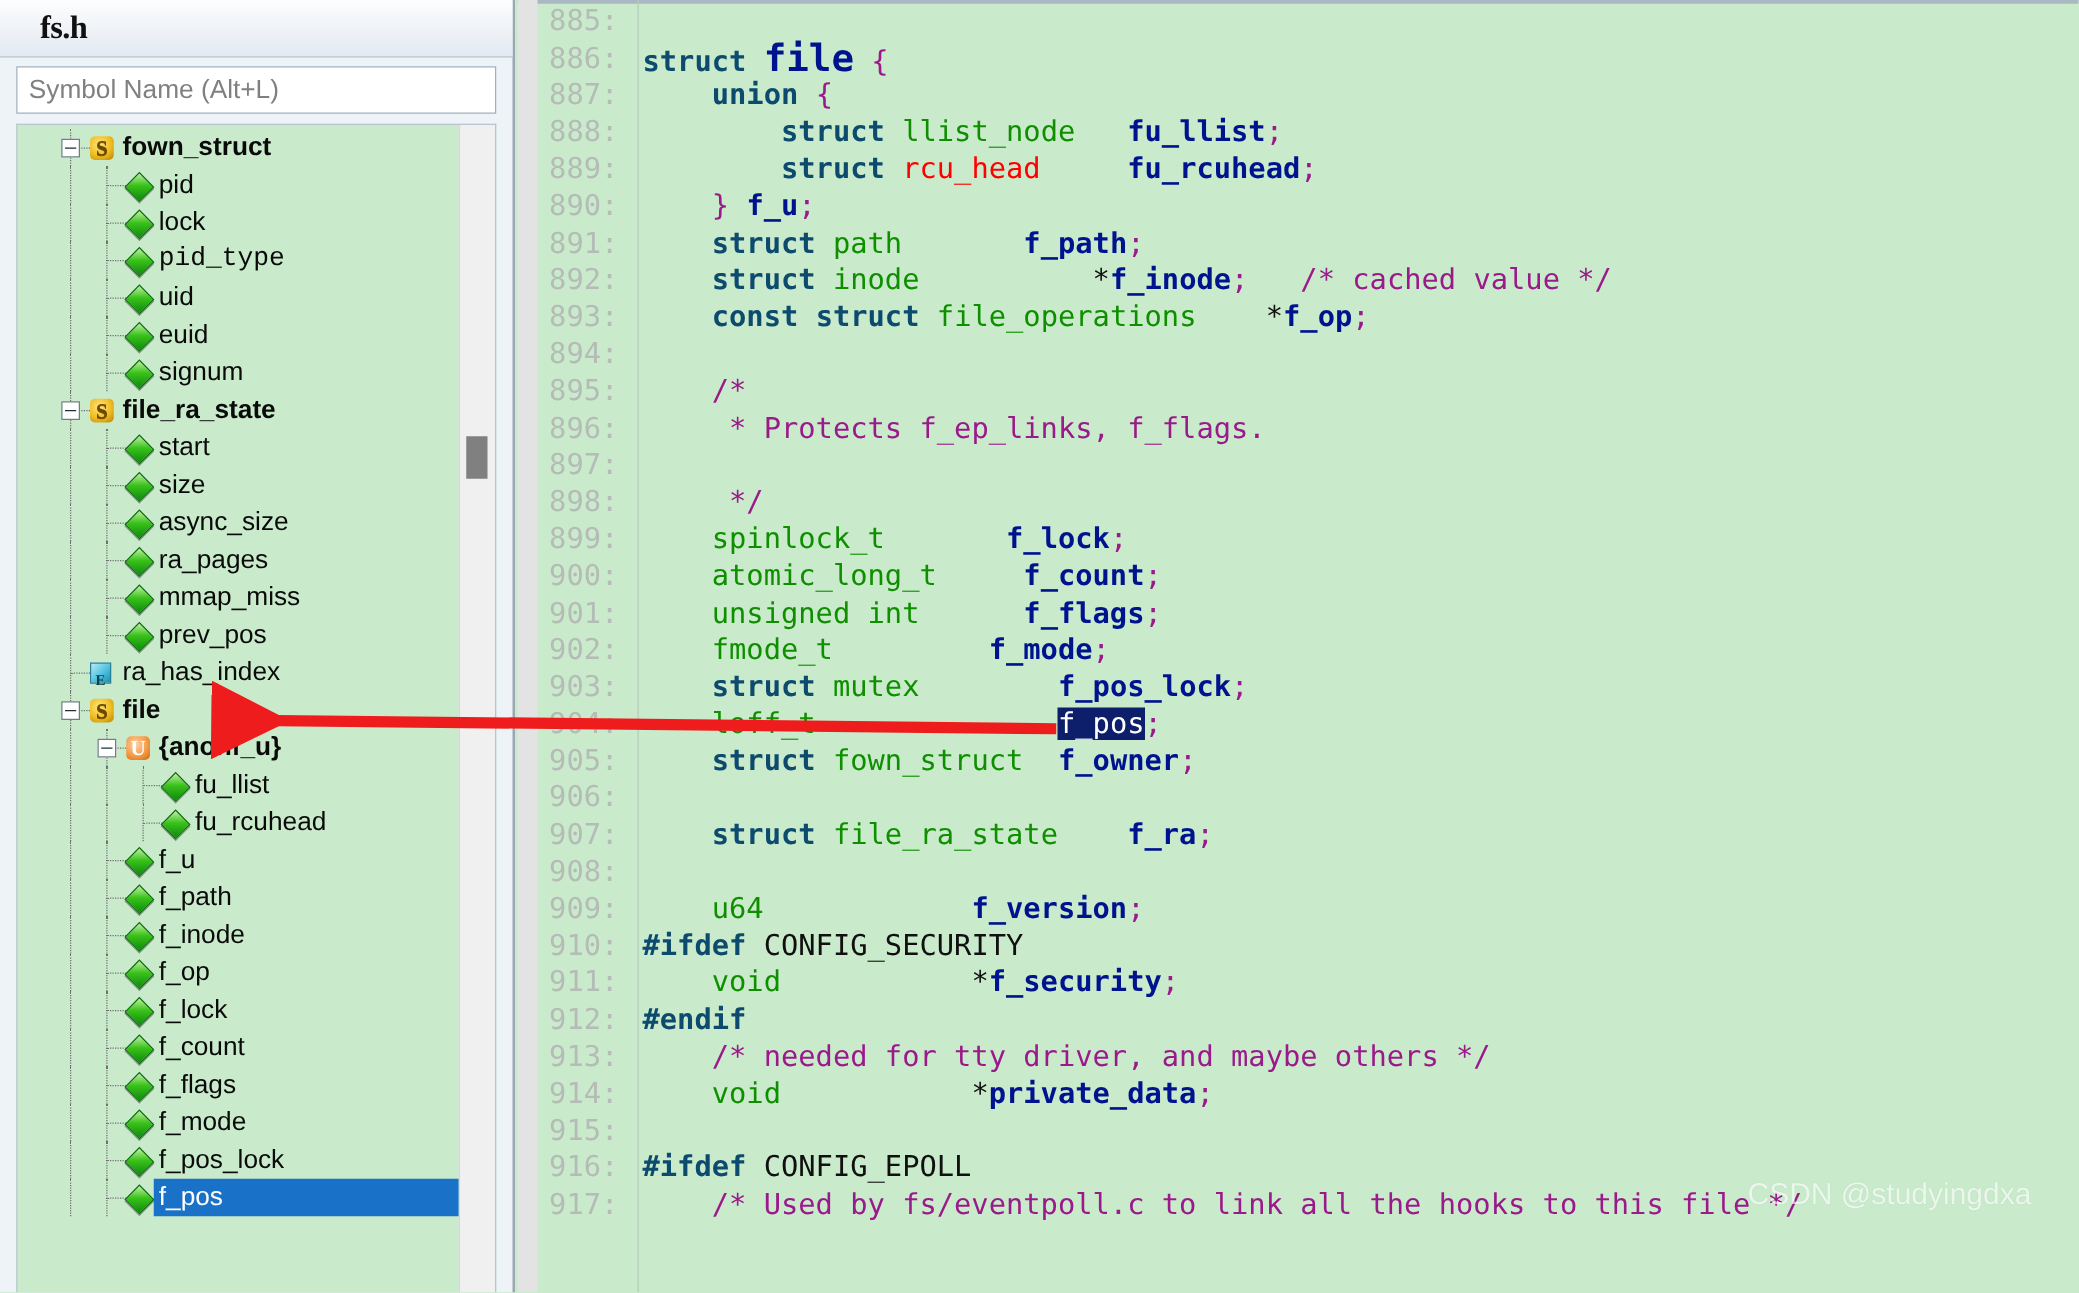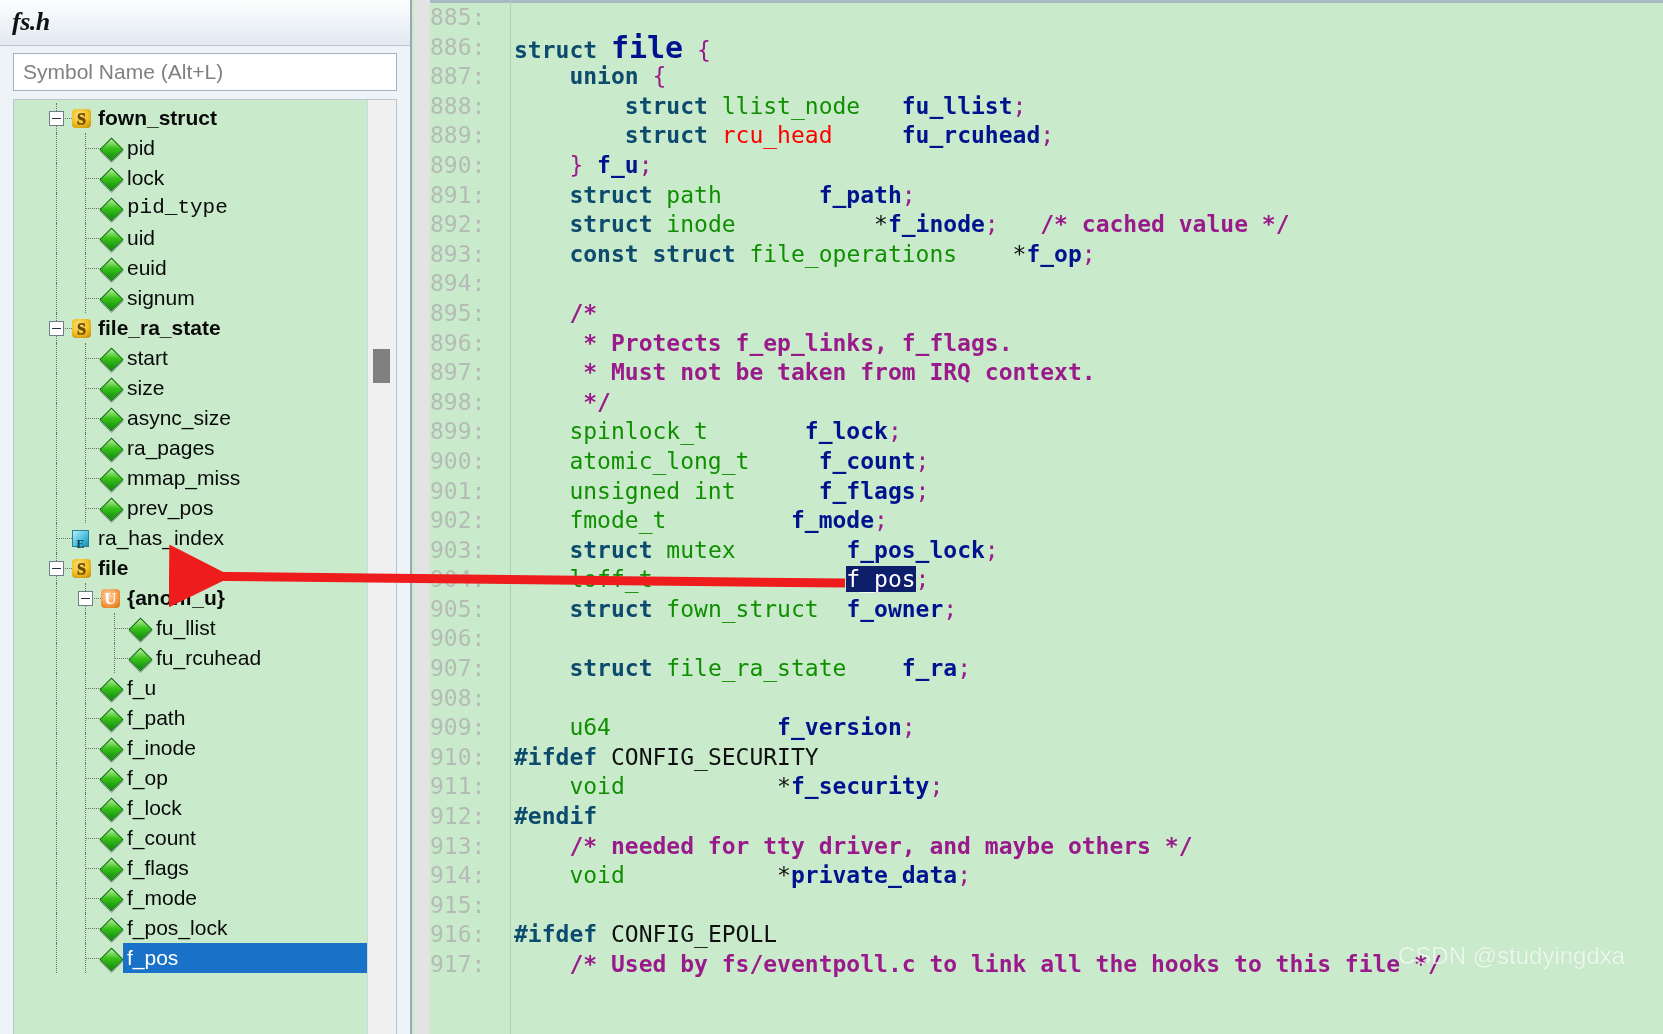--- a/index.html
+++ b/index.html
@@ -17,23 +17,23 @@
     box-sizing:border-box;
     border-right:2px solid #9aa8b4;
   }
   .panel-titlebar{
     position:absolute;left:0;top:0;width:410px;height:46px;
     background:linear-gradient(to bottom,#fdfefe 0%,#eef2f7 55%,#e2e9f1 100%);
     border-bottom:1px solid #b6c3cf;
     box-sizing:border-box;
   }
   .panel-title{
-    position:absolute;left:12px;top:7px;
+    position:absolute;left:32px;top:7px;
     font-family:"Liberation Serif", serif;
-    font-style:italic;font-weight:bold;font-size:26px;color:#111;
+    font-weight:bold;font-size:26px;color:#111;
     letter-spacing:-0.5px;
   }
   .symbol-input{
     position:absolute;left:13px;top:53px;width:384px;height:38px;
     background:#ffffff;border:1px solid #9fb0bf;box-sizing:border-box;
     font-family:"Liberation Sans", sans-serif;
     font-size:21px;color:#7b7b7b;
     padding:0 0 0 9px;line-height:36px;
     outline:none;
   }
@@ -152,35 +152,35 @@
   .fold-rail{
     position:absolute;left:96px;top:0;width:1px;height:1034px;
     border-left:1px solid #b5ccb7;
   }
 
   .line{
     position:relative;height:29.6px;line-height:29.6px;
     white-space:pre;font-size:23px;
   }
   .ln{
-    position:absolute;left:16px;width:74px;text-align:left;
+    position:absolute;left:16px;width:74px;text-align:center;
     color:#b5bbb6;font-size:23px;
     font-family:"DejaVu Sans Mono", monospace;
   }
   .lc{
     position:absolute;left:100px;
     font-family:"DejaVu Sans Mono", monospace;
     font-size:23px;
   }
 
   .t-kw{color:#0c4a6e;font-weight:bold;}
   .t-type{color:#0f8f00;}
   .t-typered{color:#ff0000;}
   .t-var{color:#00138f;font-weight:bold;}
-  .t-cmt{color:#9b1a8b;font-weight:bold;}
+  .t-cmt{color:#9b1a8b;}
   .t-pln{color:#101010;}
   .t-punc{color:#9b1a8b;}
   .t-brace{color:#9b1a8b;}
   .t-big{font-size:30px;font-weight:bold;color:#00138f;}
   .t-sel{background:#0d1f6b;color:#ffffff;}
 
   
   .arrow-svg{position:absolute;left:0;top:0;width:1663px;height:1034px;pointer-events:none;}
 
   
@@ -438,21 +438,21 @@
         <div class="line"><span class="ln">887:</span><span class="lc"><span class="t-pln">    </span><span class="t-kw">union</span><span class="t-pln"> </span><span class="t-brace">{</span></span></div>
         <div class="line"><span class="ln">888:</span><span class="lc"><span class="t-pln">        </span><span class="t-kw">struct</span><span class="t-pln"> </span><span class="t-type">llist_node</span><span class="t-pln">   </span><span class="t-var">fu_llist</span><span class="t-punc">;</span></span></div>
         <div class="line"><span class="ln">889:</span><span class="lc"><span class="t-pln">        </span><span class="t-kw">struct</span><span class="t-pln"> </span><span class="t-typered">rcu_head</span><span class="t-pln">     </span><span class="t-var">fu_rcuhead</span><span class="t-punc">;</span></span></div>
         <div class="line"><span class="ln">890:</span><span class="lc"><span class="t-pln">    </span><span class="t-brace">}</span><span class="t-pln"> </span><span class="t-var">f_u</span><span class="t-punc">;</span></span></div>
         <div class="line"><span class="ln">891:</span><span class="lc"><span class="t-pln">    </span><span class="t-kw">struct</span><span class="t-pln"> </span><span class="t-type">path</span><span class="t-pln">       </span><span class="t-var">f_path</span><span class="t-punc">;</span></span></div>
         <div class="line"><span class="ln">892:</span><span class="lc"><span class="t-pln">    </span><span class="t-kw">struct</span><span class="t-pln"> </span><span class="t-type">inode</span><span class="t-pln">          *</span><span class="t-var">f_inode</span><span class="t-punc">;</span><span class="t-pln">   </span><span class="t-cmt">/* cached value */</span></span></div>
         <div class="line"><span class="ln">893:</span><span class="lc"><span class="t-pln">    </span><span class="t-kw">const</span><span class="t-pln"> </span><span class="t-kw">struct</span><span class="t-pln"> </span><span class="t-type">file_operations</span><span class="t-pln">    *</span><span class="t-var">f_op</span><span class="t-punc">;</span></span></div>
         <div class="line"><span class="ln">894:</span><span class="lc"></span></div>
         <div class="line"><span class="ln">895:</span><span class="lc"><span class="t-pln">    </span><span class="t-cmt">/*</span></span></div>
         <div class="line"><span class="ln">896:</span><span class="lc"><span class="t-pln">     </span><span class="t-cmt">* Protects f_ep_links, f_flags.</span></span></div>
-        <div class="line"><span class="ln">897:</span><span class="lc"><span class="t-pln">     </span><span class="t-cmt">* Must not be taken from IRQ context.</span></span></div>
+        <div class="line"><span class="ln">897:</span><span class="lc"><span class="t-pln">     </span></span></div>
         <div class="line"><span class="ln">898:</span><span class="lc"><span class="t-pln">     </span><span class="t-cmt">*/</span></span></div>
         <div class="line"><span class="ln">899:</span><span class="lc"><span class="t-pln">    </span><span class="t-type">spinlock_t</span><span class="t-pln">       </span><span class="t-var">f_lock</span><span class="t-punc">;</span></span></div>
         <div class="line"><span class="ln">900:</span><span class="lc"><span class="t-pln">    </span><span class="t-type">atomic_long_t</span><span class="t-pln">     </span><span class="t-var">f_count</span><span class="t-punc">;</span></span></div>
         <div class="line"><span class="ln">901:</span><span class="lc"><span class="t-pln">    </span><span class="t-type">unsigned int</span><span class="t-pln">      </span><span class="t-var">f_flags</span><span class="t-punc">;</span></span></div>
         <div class="line"><span class="ln">902:</span><span class="lc"><span class="t-pln">    </span><span class="t-type">fmode_t</span><span class="t-pln">         </span><span class="t-var">f_mode</span><span class="t-punc">;</span></span></div>
         <div class="line"><span class="ln">903:</span><span class="lc"><span class="t-pln">    </span><span class="t-kw">struct</span><span class="t-pln"> </span><span class="t-type">mutex</span><span class="t-pln">        </span><span class="t-var">f_pos_lock</span><span class="t-punc">;</span></span></div>
         <div class="line"><span class="ln">904:</span><span class="lc"><span class="t-pln">    </span><span class="t-type">loff_t</span><span class="t-pln">              </span><span class="t-sel">f_pos</span><span class="t-punc">;</span></span></div>
         <div class="line"><span class="ln">905:</span><span class="lc"><span class="t-pln">    </span><span class="t-kw">struct</span><span class="t-pln"> </span><span class="t-type">fown_struct</span><span class="t-pln">  </span><span class="t-var">f_owner</span><span class="t-punc">;</span></span></div>
         <div class="line"><span class="ln">906:</span></div>
         <div class="line"><span class="ln">907:</span><span class="lc"><span class="t-pln">    </span><span class="t-kw">struct</span><span class="t-pln"> </span><span class="t-type">file_ra_state</span><span class="t-pln">    </span><span class="t-var">f_ra</span><span class="t-punc">;</span></span></div>

